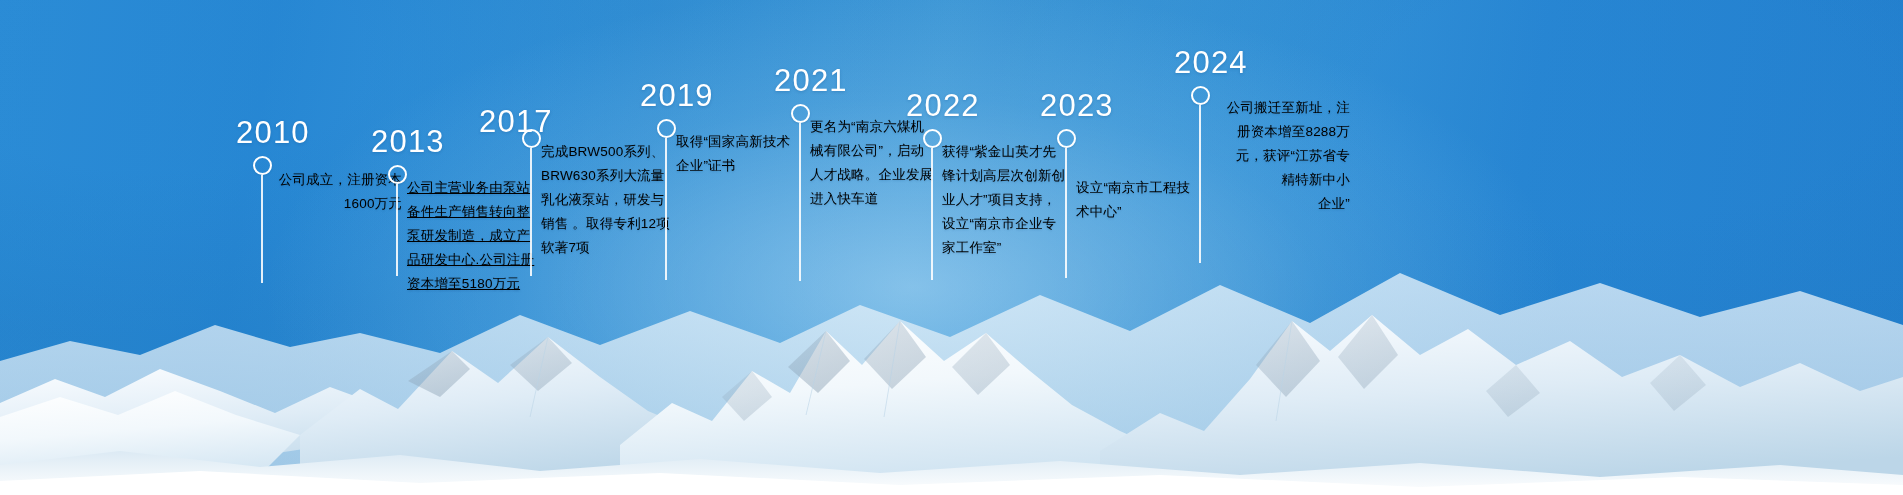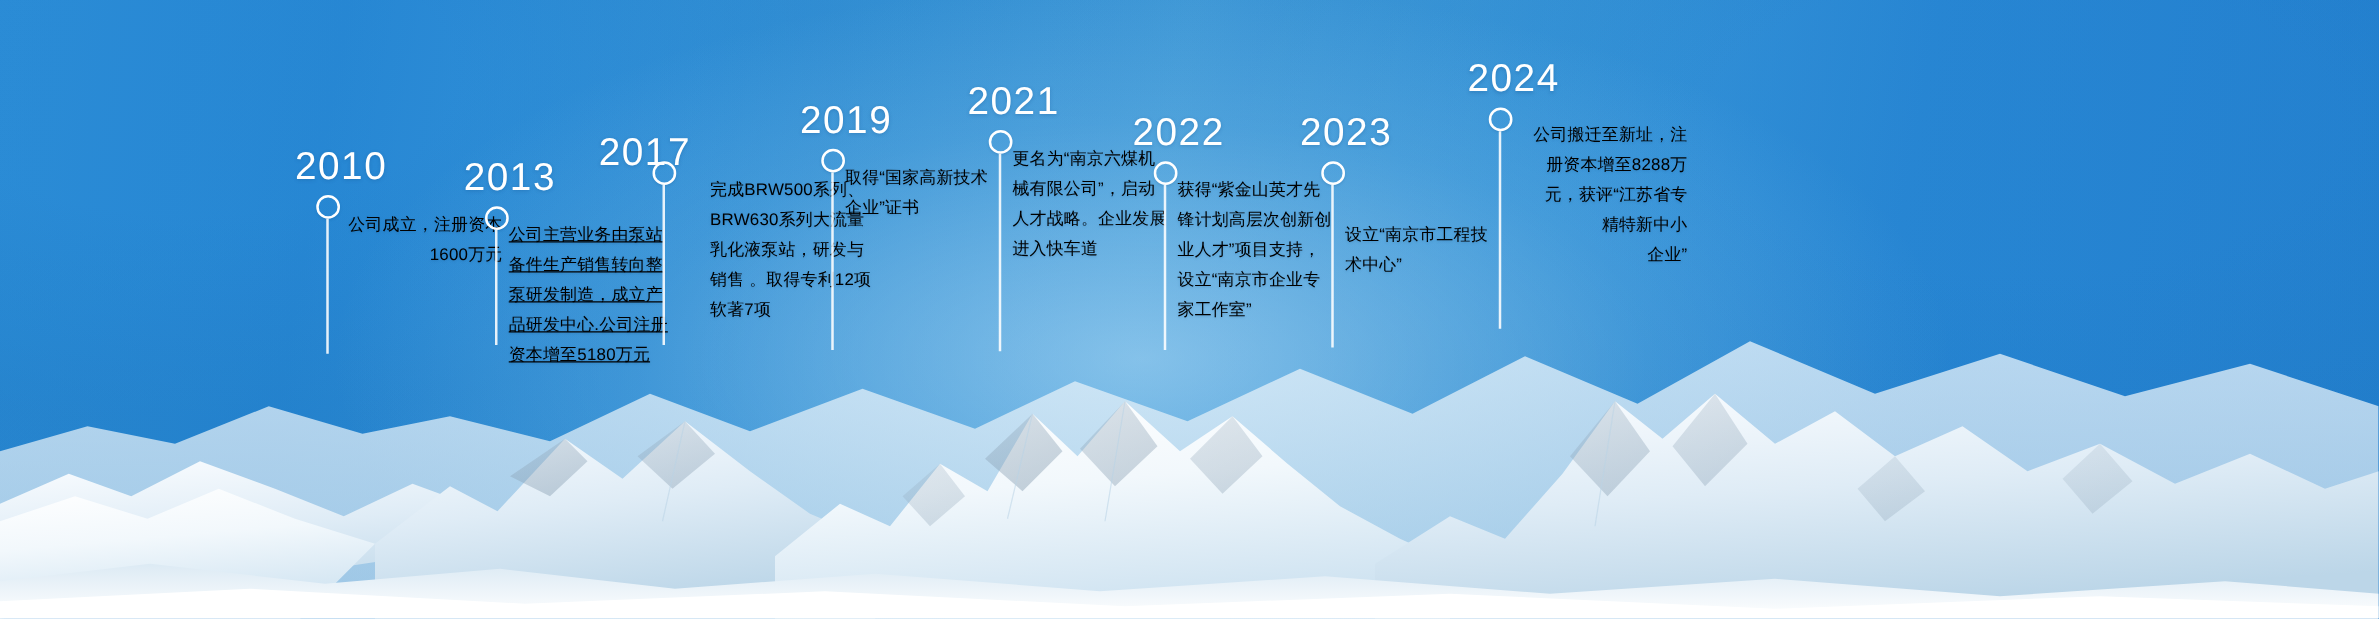--- a/index.html
+++ b/index.html
@@ -183,21 +183,21 @@
 备件生产销售转向整
 泵研发制造，成立产
 品研发中心.公司注册
 资本增至5180万元</div>
     </div>
 
     <div class="tl-item">
       <div class="tl-year" style="left:479px;top:88px;margin-top:16px;">2017</div>
       <div class="tl-marker" style="left:522px;top:129px;"></div>
       <div class="tl-stem" style="left:530px;top:148px;height:128px;"></div>
-      <div class="tl-desc" style="left:568px;top:140px;width:135px;">完成BRW500系列、
+      <div class="tl-desc" style="left:541px;top:140px;width:135px;">完成BRW500系列、
 BRW630系列大流量
 乳化液泵站，研发与
 销售 。取得专利12项
 软著7项</div>
     </div>
 
     <div class="tl-item">
       <div class="tl-year" style="left:640px;top:78px;">2019</div>
       <div class="tl-marker" style="left:657px;top:119px;"></div>
       <div class="tl-stem" style="left:665px;top:138px;height:142px;"></div>

